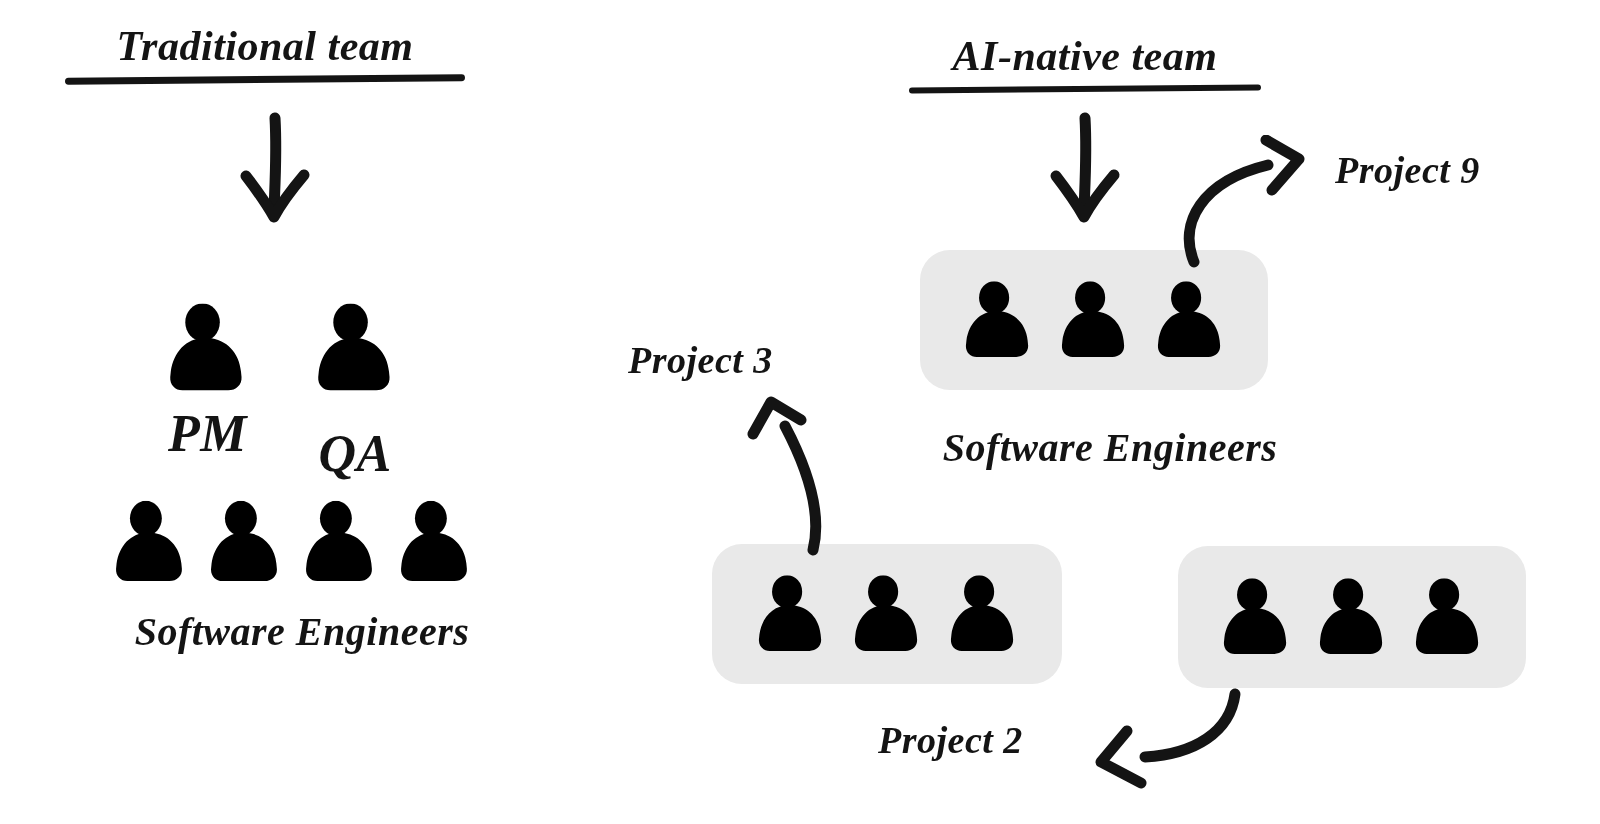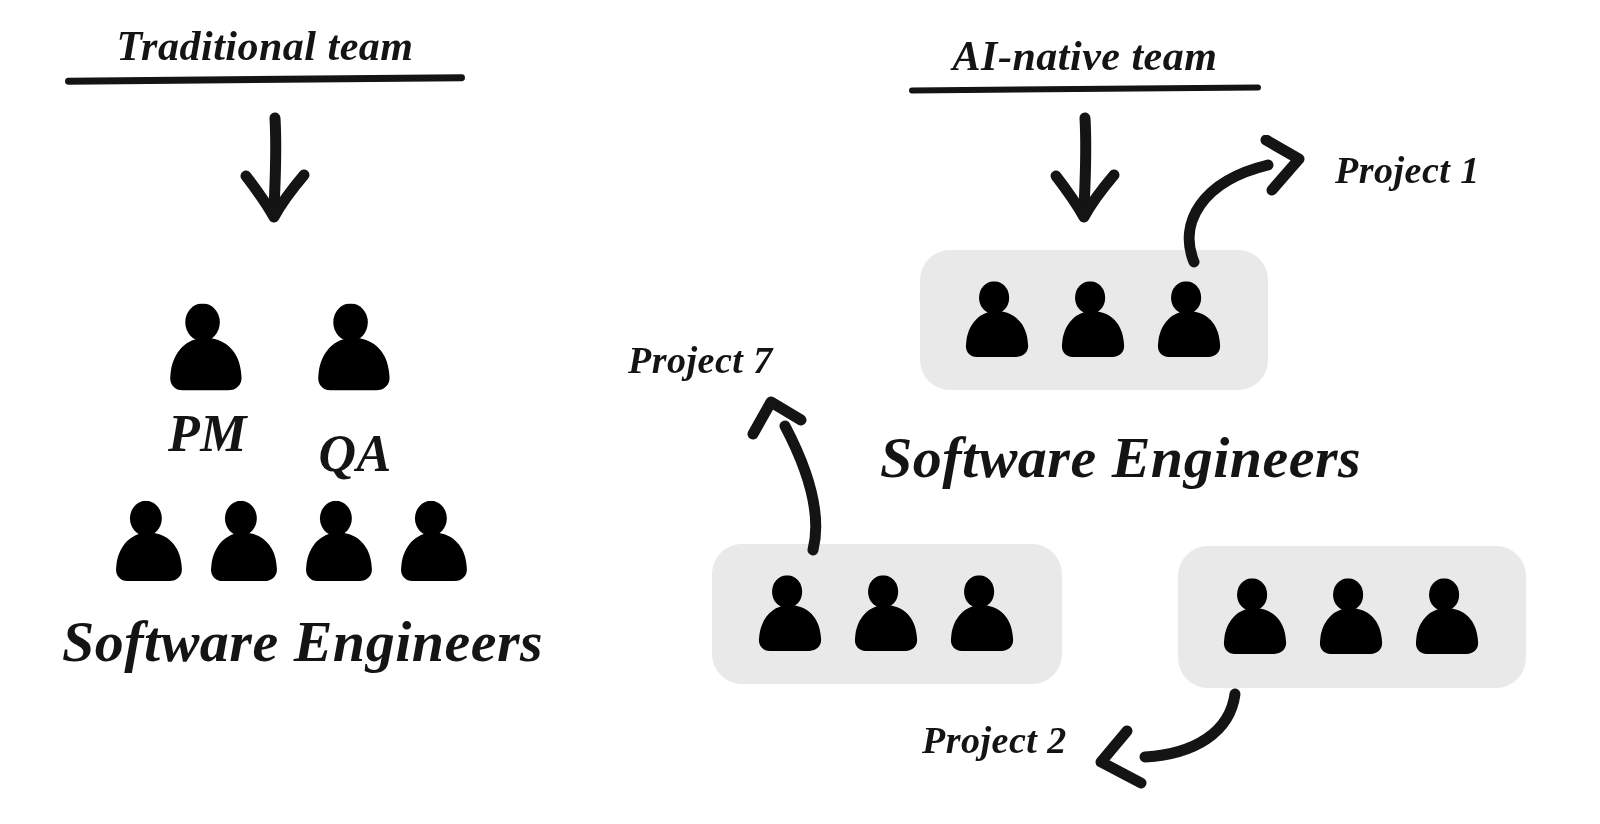--- a/index.html
+++ b/index.html
@@ -60,21 +60,21 @@
     gap:28px;
     z-index:1;
   }
   .icon-row{
     position:absolute;
     display:flex;
     align-items:flex-end;
     gap:23px;
   }
   .label{position:absolute;text-align:center;}
-  .se-label{font-size:58px;}
+  .se-label{font-size:40px;}
   .proj-label{font-size:38px;}
   .role-label{font-size:52px;}
   .defs-hidden{position:absolute;width:0;height:0;overflow:hidden;}
 </style>
 </head>
 <body>
 
 <svg class="defs-hidden" aria-hidden="true">
   <symbol id="person-sym" viewBox="0 0 70 80">
     <ellipse cx="31" cy="17" rx="15.5" ry="17"></ellipse>
@@ -142,29 +142,29 @@
         <svg class="person" width="68" height="84" viewBox="0 0 70 80">
           <use href="#person-sym"></use>
         </svg>
       </div>
   </div>
 
   <svg class="arrow" style="left:1150px;top:135px;" width="170" height="135" viewBox="0 0 170 135">
     <path d="M44 127 C28 88 52 46 118 30"></path>
     <path d="M116 5 L149 24 L122 55"></path>
   </svg>
-  <div class="label proj-label hand" style="left:1335px;top:148px;width:200px;text-align:left;">Project 1</div>
+  <div class="label proj-label hand" style="left:1335px;top:148px;width:200px;text-align:left;">Project 9</div>
 
   <div class="label se-label hand" style="left:880px;top:424px;width:460px;">Software Engineers</div>
 
   <svg class="arrow" style="left:745px;top:392px;" width="90" height="165" viewBox="0 0 90 165">
     <path d="M68 158 C78 118 60 72 40 34"></path>
     <path d="M8 42 L26 10 L56 28"></path>
   </svg>
-  <div class="label proj-label hand" style="left:628px;top:338px;width:210px;text-align:left;">Project 7</div>
+  <div class="label proj-label hand" style="left:628px;top:338px;width:210px;text-align:left;">Project 3</div>
 
   <div class="pod" style="left:712px;top:544px;width:350px;height:140px;">
     <div style="display:flex;gap:28px;align-items:center;">
       <svg class="person" width="68" height="84" viewBox="0 0 70 80">
           <use href="#person-sym"></use>
         </svg>
     <svg class="person" width="68" height="84" viewBox="0 0 70 80">
           <use href="#person-sym"></use>
         </svg>
         <svg class="person" width="68" height="84" viewBox="0 0 70 80">
@@ -184,15 +184,15 @@
         <svg class="person" width="68" height="84" viewBox="0 0 70 80">
           <use href="#person-sym"></use>
         </svg>
       </div>
   </div>
 
   <svg class="arrow" style="left:1085px;top:686px;" width="170" height="115" viewBox="0 0 170 115">
     <path d="M150 8 C145 46 110 68 60 71"></path>
     <path d="M42 45 L16 76 L56 97"></path>
   </svg>
-  <div class="label proj-label hand" style="left:878px;top:718px;width:210px;text-align:left;margin-left:44px;">Project 2</div>
+  <div class="label proj-label hand" style="left:878px;top:718px;width:210px;text-align:left;">Project 2</div>
 
 </div>
 
 </body></html>

